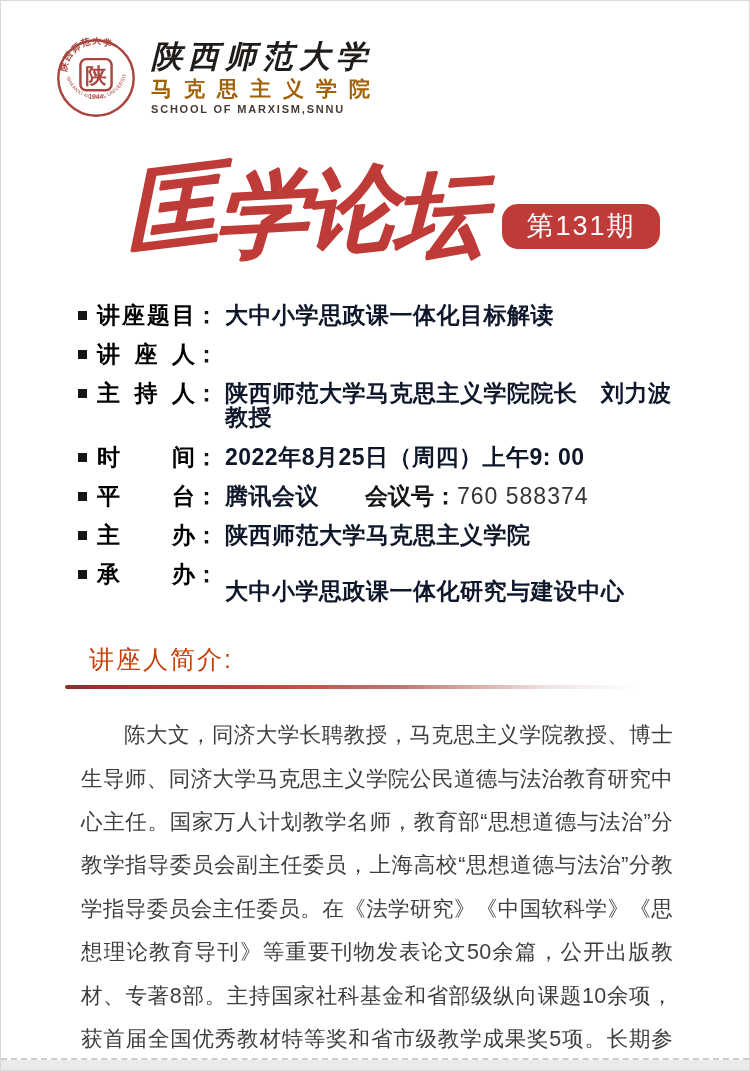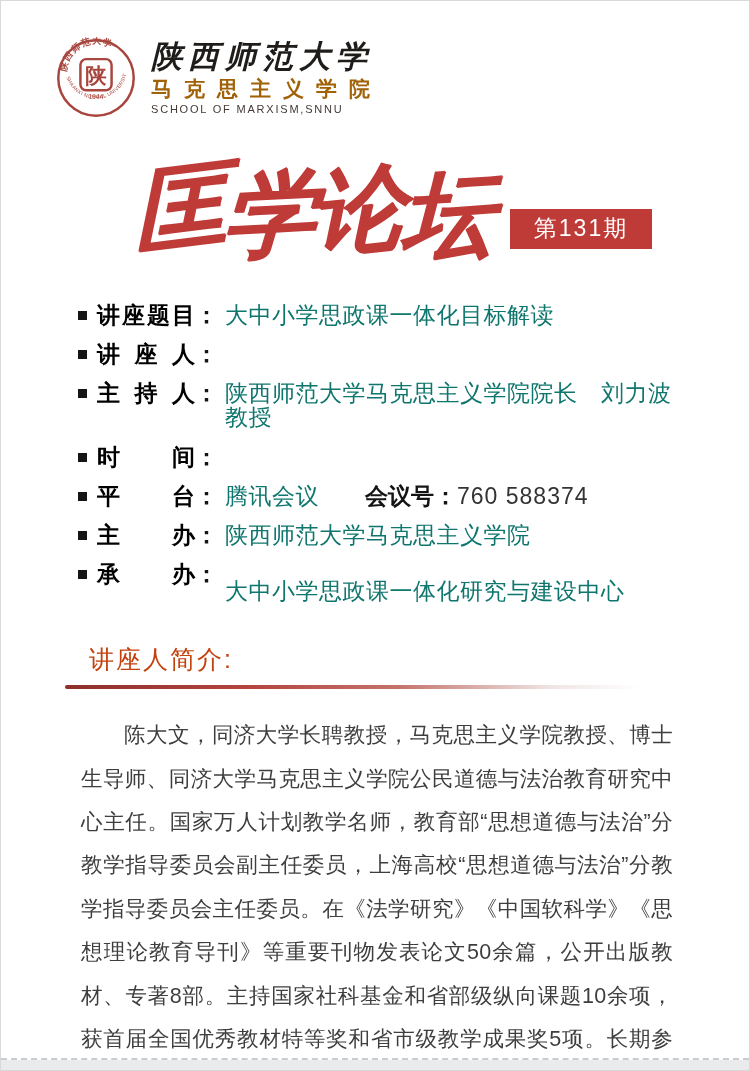--- a/index.html
+++ b/index.html
@@ -35,21 +35,21 @@
   .school-name {
     font-size: 21px;
     font-weight: 700;
     letter-spacing: 12px;
     color: #a16207;
     margin-top: 3px;
     line-height: 1.15;
   }
   .school-en {
     font-size: 11px;
-    font-weight: 400;
+    font-weight: 700;
     letter-spacing: 1.8px;
     color: #443a36;
     margin-top: 2px;
   }
 
   
   .banner {
     display: flex;
     align-items: flex-end;
     justify-content: center;
@@ -71,26 +71,27 @@
     letter-spacing: -4px;
     text-shadow: 1px 1px 0 #bf3b38;
   }
   .calli-char:nth-child(1) { transform: rotate(-7deg) skewX(-5deg) translateY(-4px); }
   .calli-char:nth-child(2) { transform: rotate(-3deg) skewX(-6deg) translateY(2px); }
   .calli-char:nth-child(3) { transform: rotate(-6deg) skewX(-4deg) translateY(-2px); }
   .calli-char:nth-child(4) { transform: rotate(-4deg) skewX(-5deg) translateY(3px); }
   .issue-badge {
     background: #bf3b38;
     color: #ffffff;
-    font-size: 23px;
+    font-size: 27px;
     font-weight: 500;
     letter-spacing: 2px;
     padding: 4px 24px 5px 24px;
     margin: 0 0 10px 20px;
     white-space: nowrap;
+    border-radius: 16px;
   }
 
   
   .info-list { margin: 44px 70px 0 77px; }
   .info-row {
     display: flex;
     align-items: flex-start;
     margin-bottom: 15px;
     font-size: 23px;
     line-height: 1.05;
@@ -109,21 +110,21 @@
     text-align: justify;
     text-align-last: justify;
     letter-spacing: 0;
   }
   .info-colon {
     width: 30px;
     flex: none;
     font-weight: 700;
     color: #141414;
   }
-  .info-value { color: #0f766e; letter-spacing: 0.5px; }
+  .info-value { color: #0f172a; letter-spacing: 0.5px; font-weight: bold; }
   .value-flex { display: flex; flex: 1; }
   .speaker { margin-left: auto; color: #333333; letter-spacing: 1px; white-space: nowrap; }
   .sub-label { font-weight: 700; color: #141414; margin-left: 46px; }
   .sub-colon { font-weight: 700; color: #141414; }
   .sub-value { color: #333333; letter-spacing: 1px; }
   .value-line2 { margin-top: 17px; }
 
   
   .bio-heading {
     margin: 40px 0 0 88px;
@@ -221,20 +222,21 @@
       <span class="bullet"></span>
       <span class="info-label">主 持 人</span>
       <span class="info-colon">：</span>
       <span class="info-value">陕西师范大学马克思主义学院院长　刘力波 教授</span>
     </div>
 
     <div class="info-row">
       <span class="bullet"></span>
       <span class="info-label">时 间</span>
       <span class="info-colon">：</span>
+      <span class="info-value">2022年8月25日（周四）上午9: 00</span>
     </div>
 
     <div class="info-row">
       <span class="bullet"></span>
       <span class="info-label">平 台</span>
       <span class="info-colon">：</span>
       <span class="info-value">腾讯会议</span>
       <span class="sub-label">会议号</span>
       <span class="sub-colon">：</span>
       <span class="sub-value">760 588374</span>

